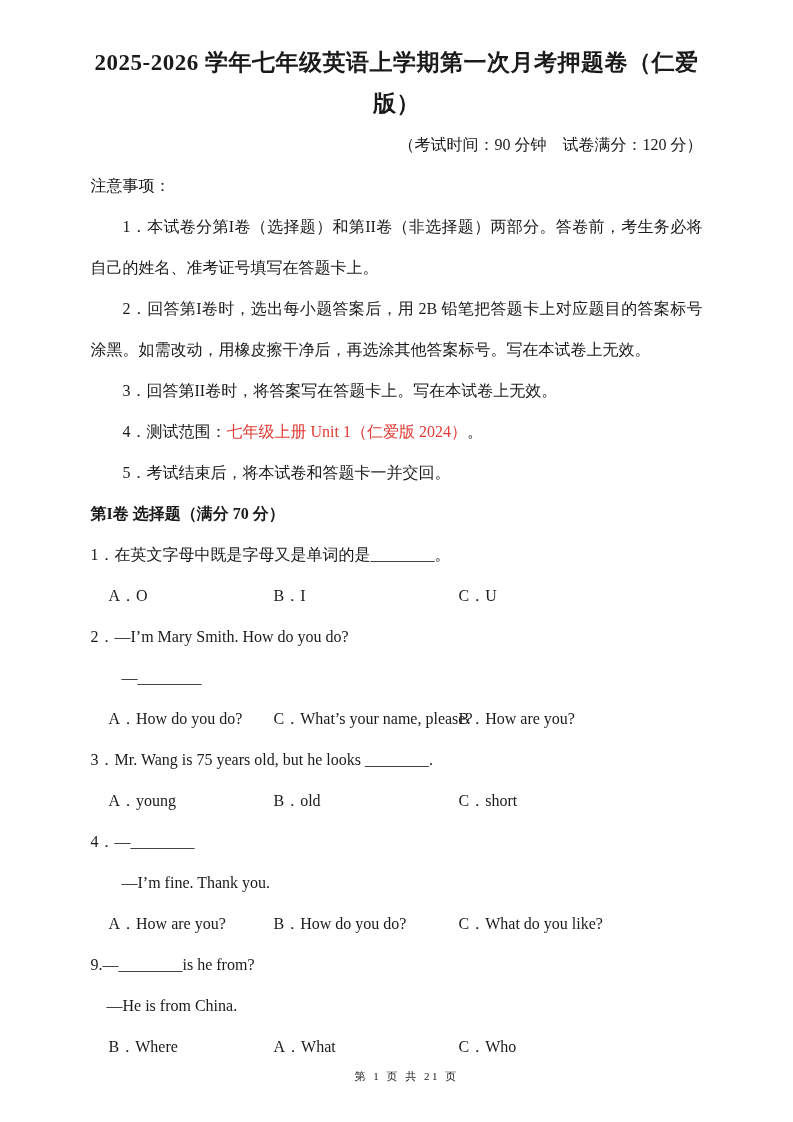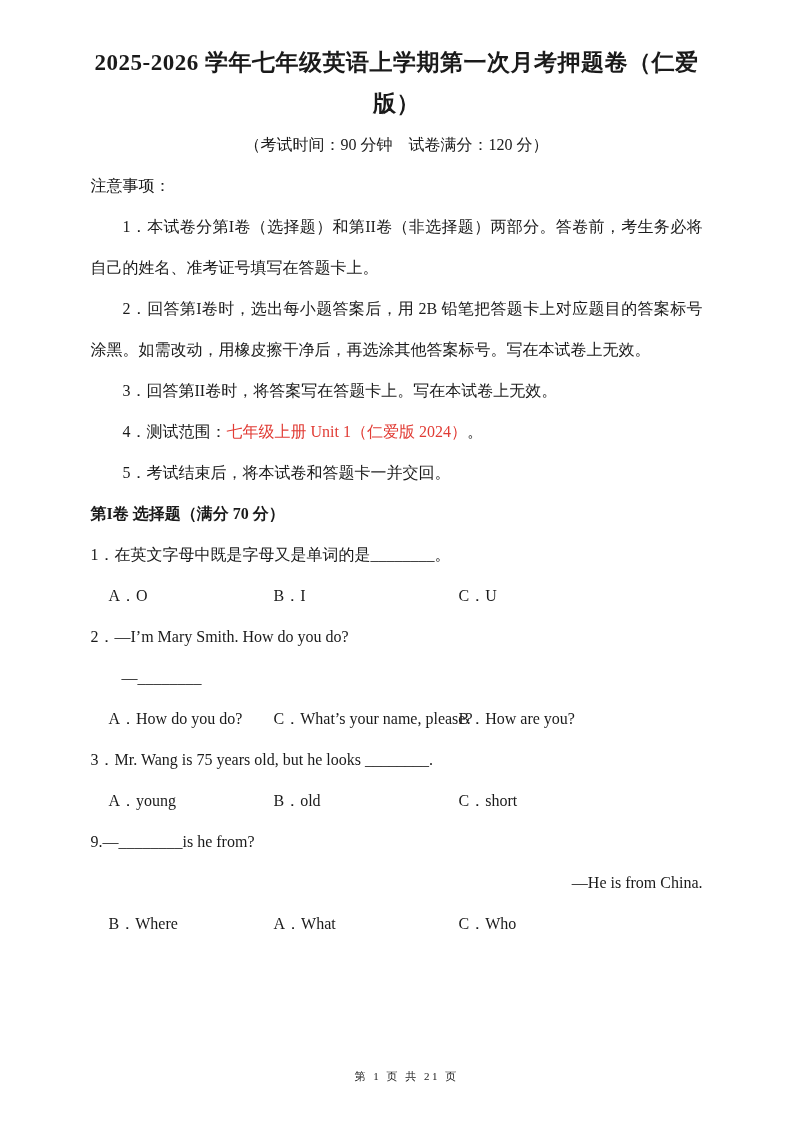--- a/index.html
+++ b/index.html
@@ -24,39 +24,39 @@
   p, h1, h2 { margin: 0; padding: 0; }
 
   .title {
     font-size: 23px;
     font-weight: bold;
     text-align: center;
     line-height: 41px;
     letter-spacing: 0.5px;
   }
   .subtitle {
-    text-align: center;
+    text-align: right;
     line-height: 41px;
   }
   .notice-head { }
   .notice-item {
     text-indent: 2em;
     text-align: justify;
   }
   .red { color: var(--accent, #e13c35); }
 
   .section-heading {
     font-size: 16px;
     font-weight: bold;
     line-height: 41px;
   }
   .part-title b { font-weight: bold; }
 
   .q-line { }
-  .indent-1 { padding-left: 16px; text-align: right; }
+  .indent-1 { padding-left: 16px; }
   .indent-2 { padding-left: 31px; }
 
   .options {
     display: grid;
     grid-template-columns: 165px 185px auto;
     padding-left: 18px;
   }
   .opt { white-space: nowrap; }
 
   .footer {
@@ -114,20 +114,29 @@
 
     <div class="question">
       <p class="q-line">3．Mr. Wang is 75 years old, but he looks ________.</p>
       <div class="options">
         <span class="opt">A．young</span>
         <span class="opt">B．old</span>
         <span class="opt">C．short</span>
       </div>
     </div>
 
+    <div class="question">
+      <p class="q-line">4．—________</p>
+      <p class="q-line indent-2">—I’m fine. Thank you.</p>
+      <div class="options">
+        <span class="opt">A．How are you?</span>
+        <span class="opt">B．How do you do?</span>
+        <span class="opt">C．What do you like?</span>
+      </div>
+    </div>
 
     <div class="question">
       <p class="q-line">9.—________is he from?</p>
       <p class="q-line indent-1">—He is from China.</p>
       <div class="options">
         <span class="opt">B．Where</span>
         <span class="opt">A．What</span>
         <span class="opt">C．Who</span>
       </div>
     </div>

